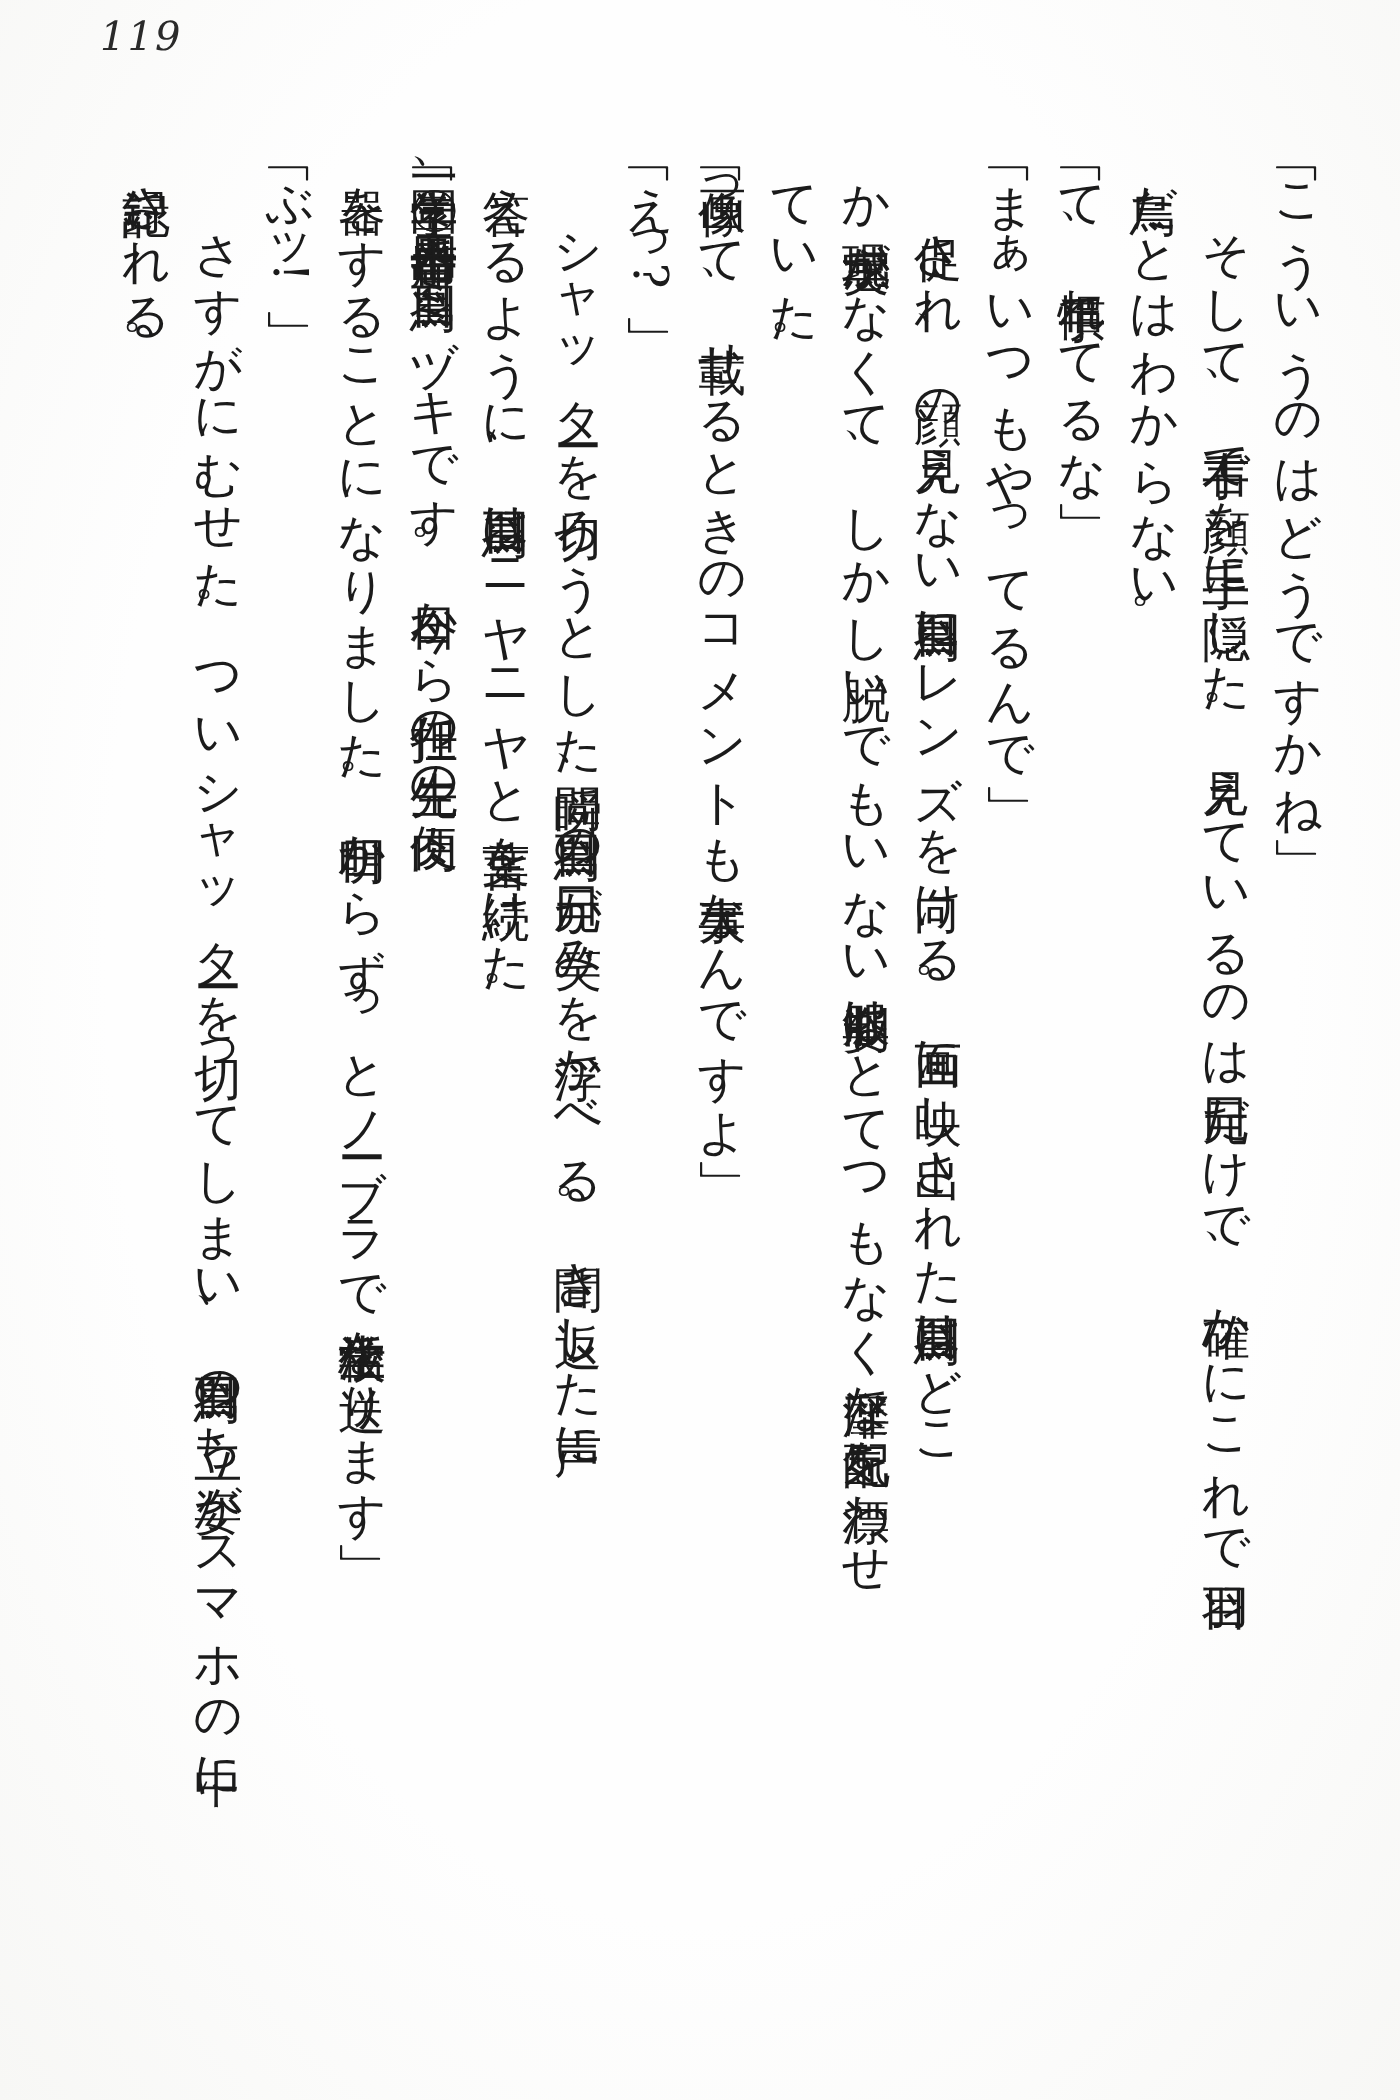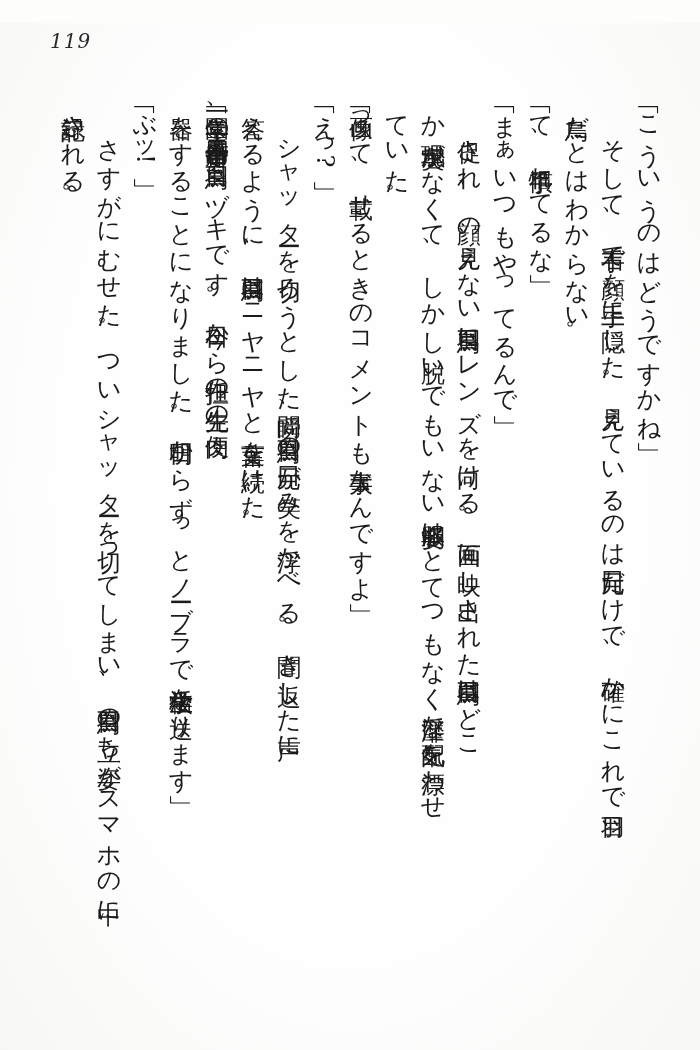--- a/index.html
+++ b/index.html
@@ -11,21 +11,20 @@
     height: 1050px;
     background: #fdfdfc;
     position: relative;
     overflow: hidden;
     font-family: "DejaVu Serif", "Liberation Serif", serif;
   }
   .page {
     position: absolute;
     inset: 0;
     background: radial-gradient(ellipse at 50% 45%, #fefefe 60%, #f7f7f5 100%);
-    margin-top: 23px;
   }
   .page-number {
     position: absolute;
     left: 50px;
     top: 6px;
     font-family: "DejaVu Serif", "Liberation Serif", serif;
     font-style: italic;
     font-size: 20px;
     letter-spacing: 1px;
     color: #2a2a2a;

